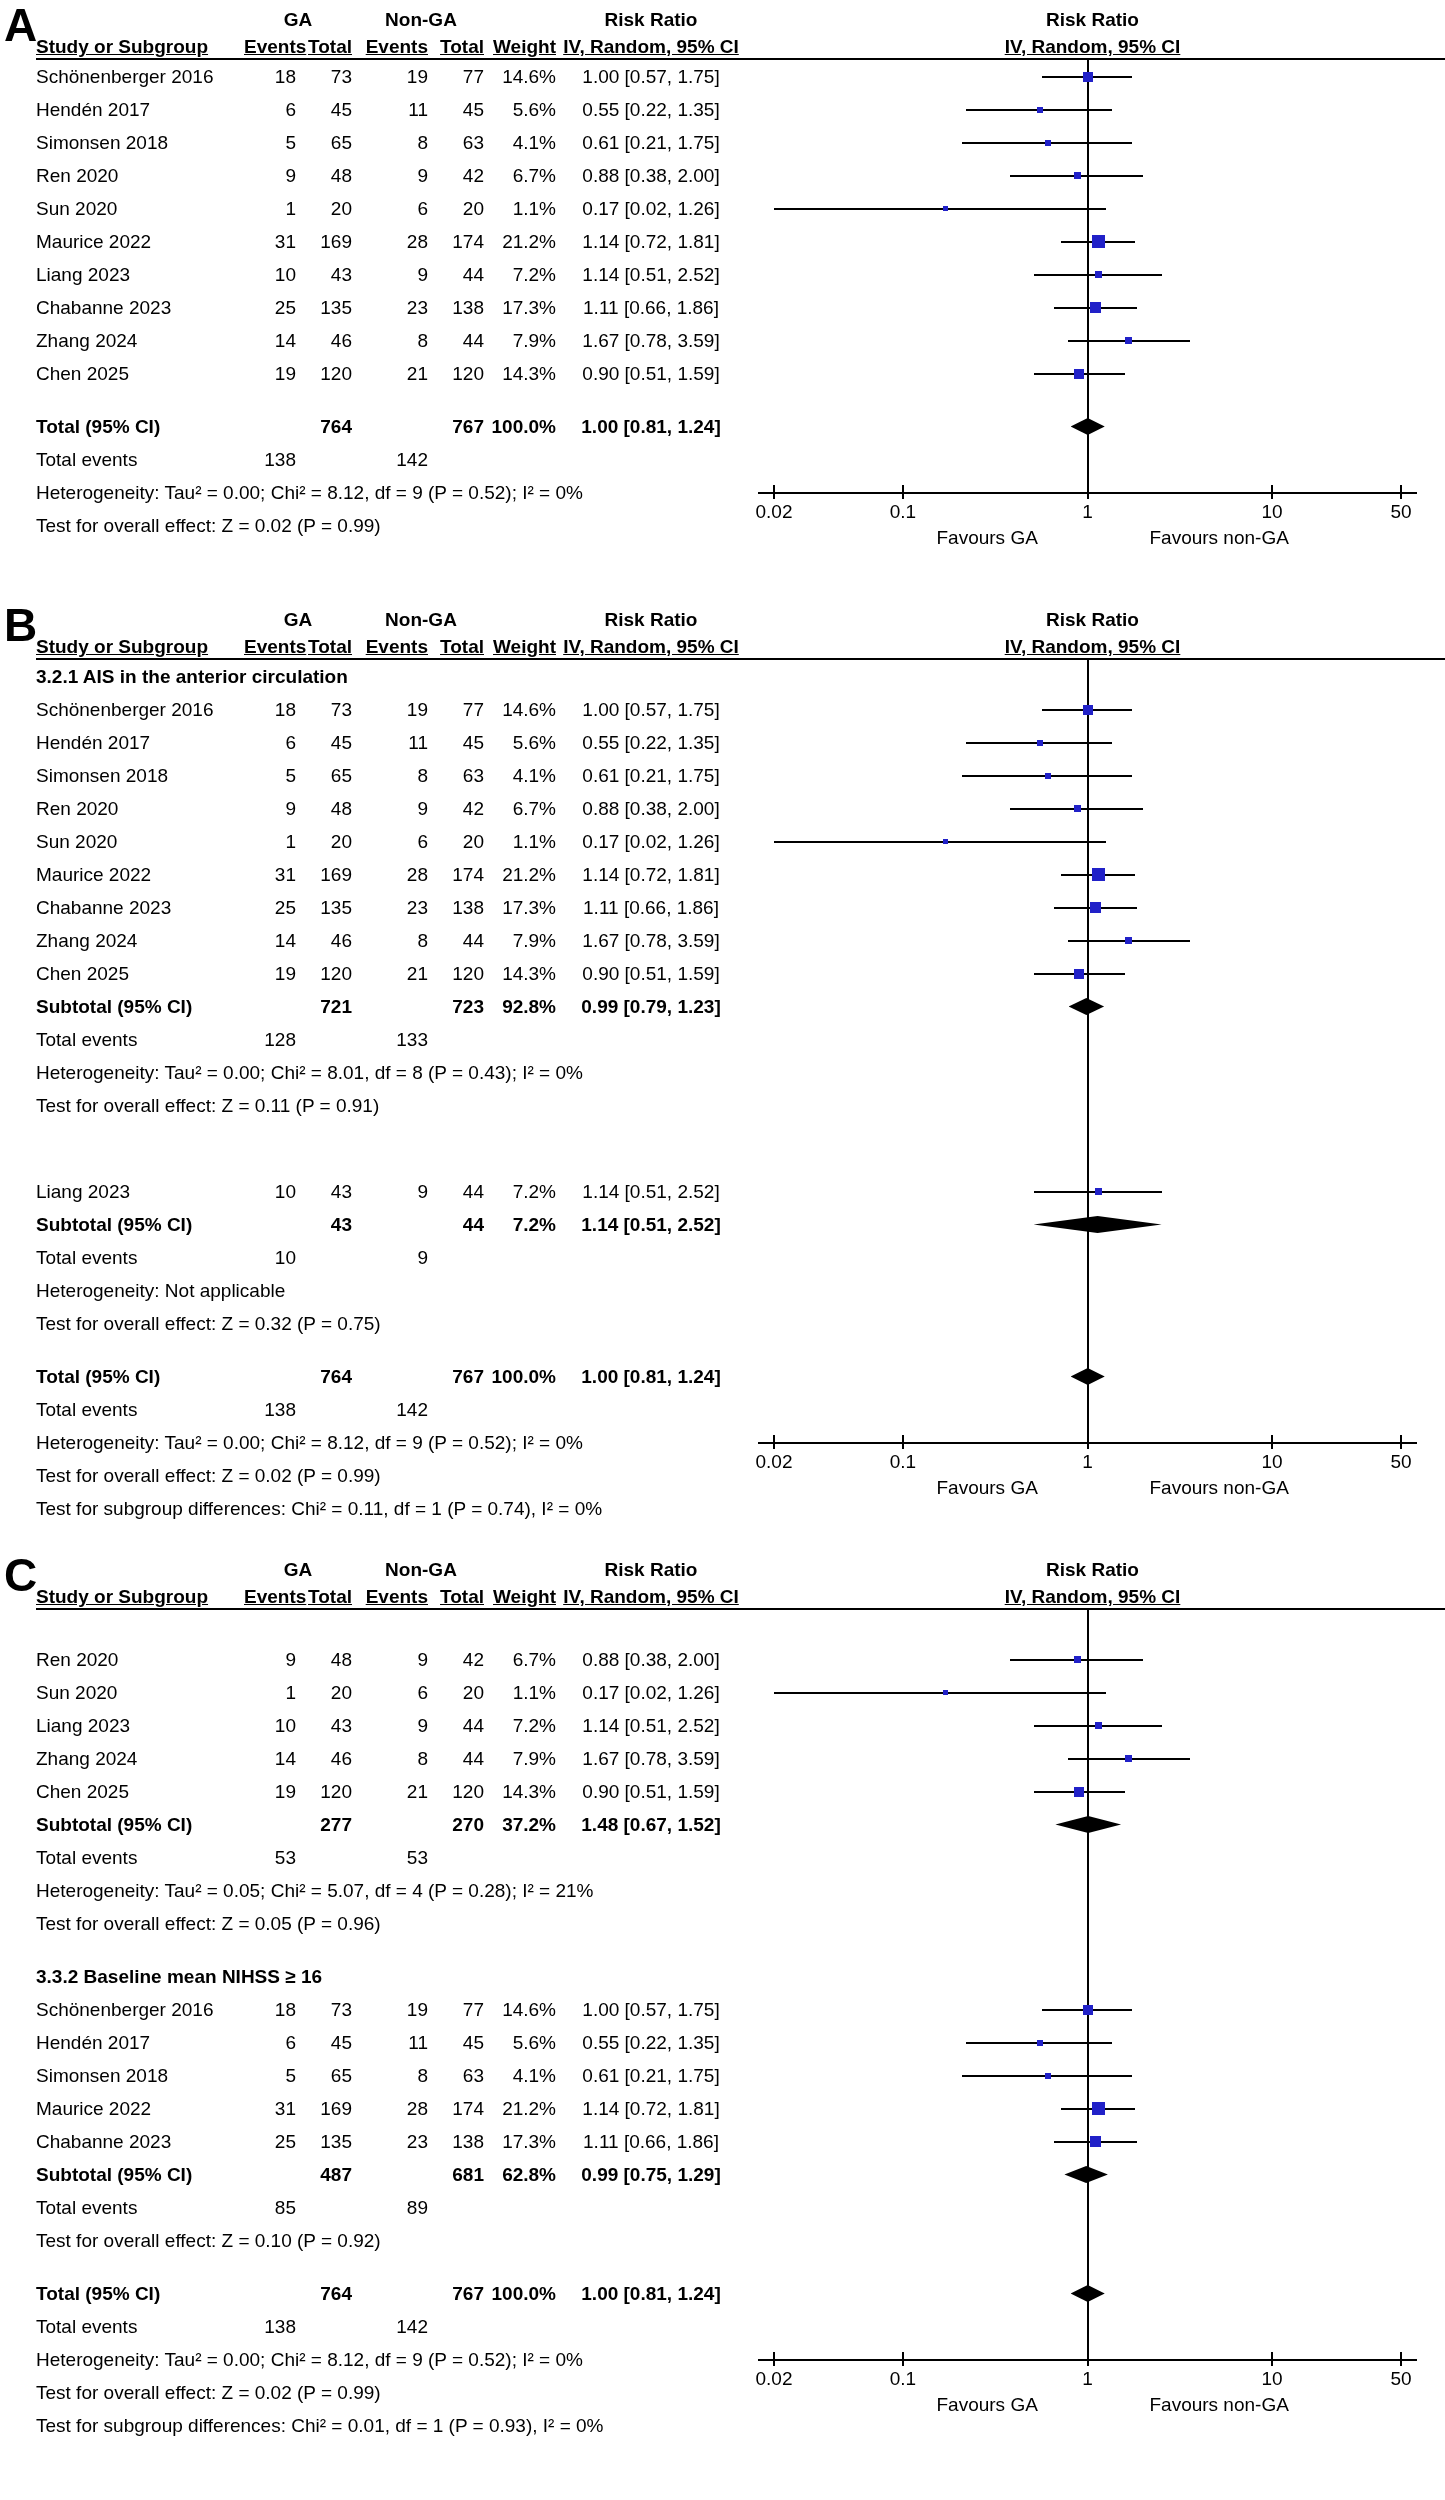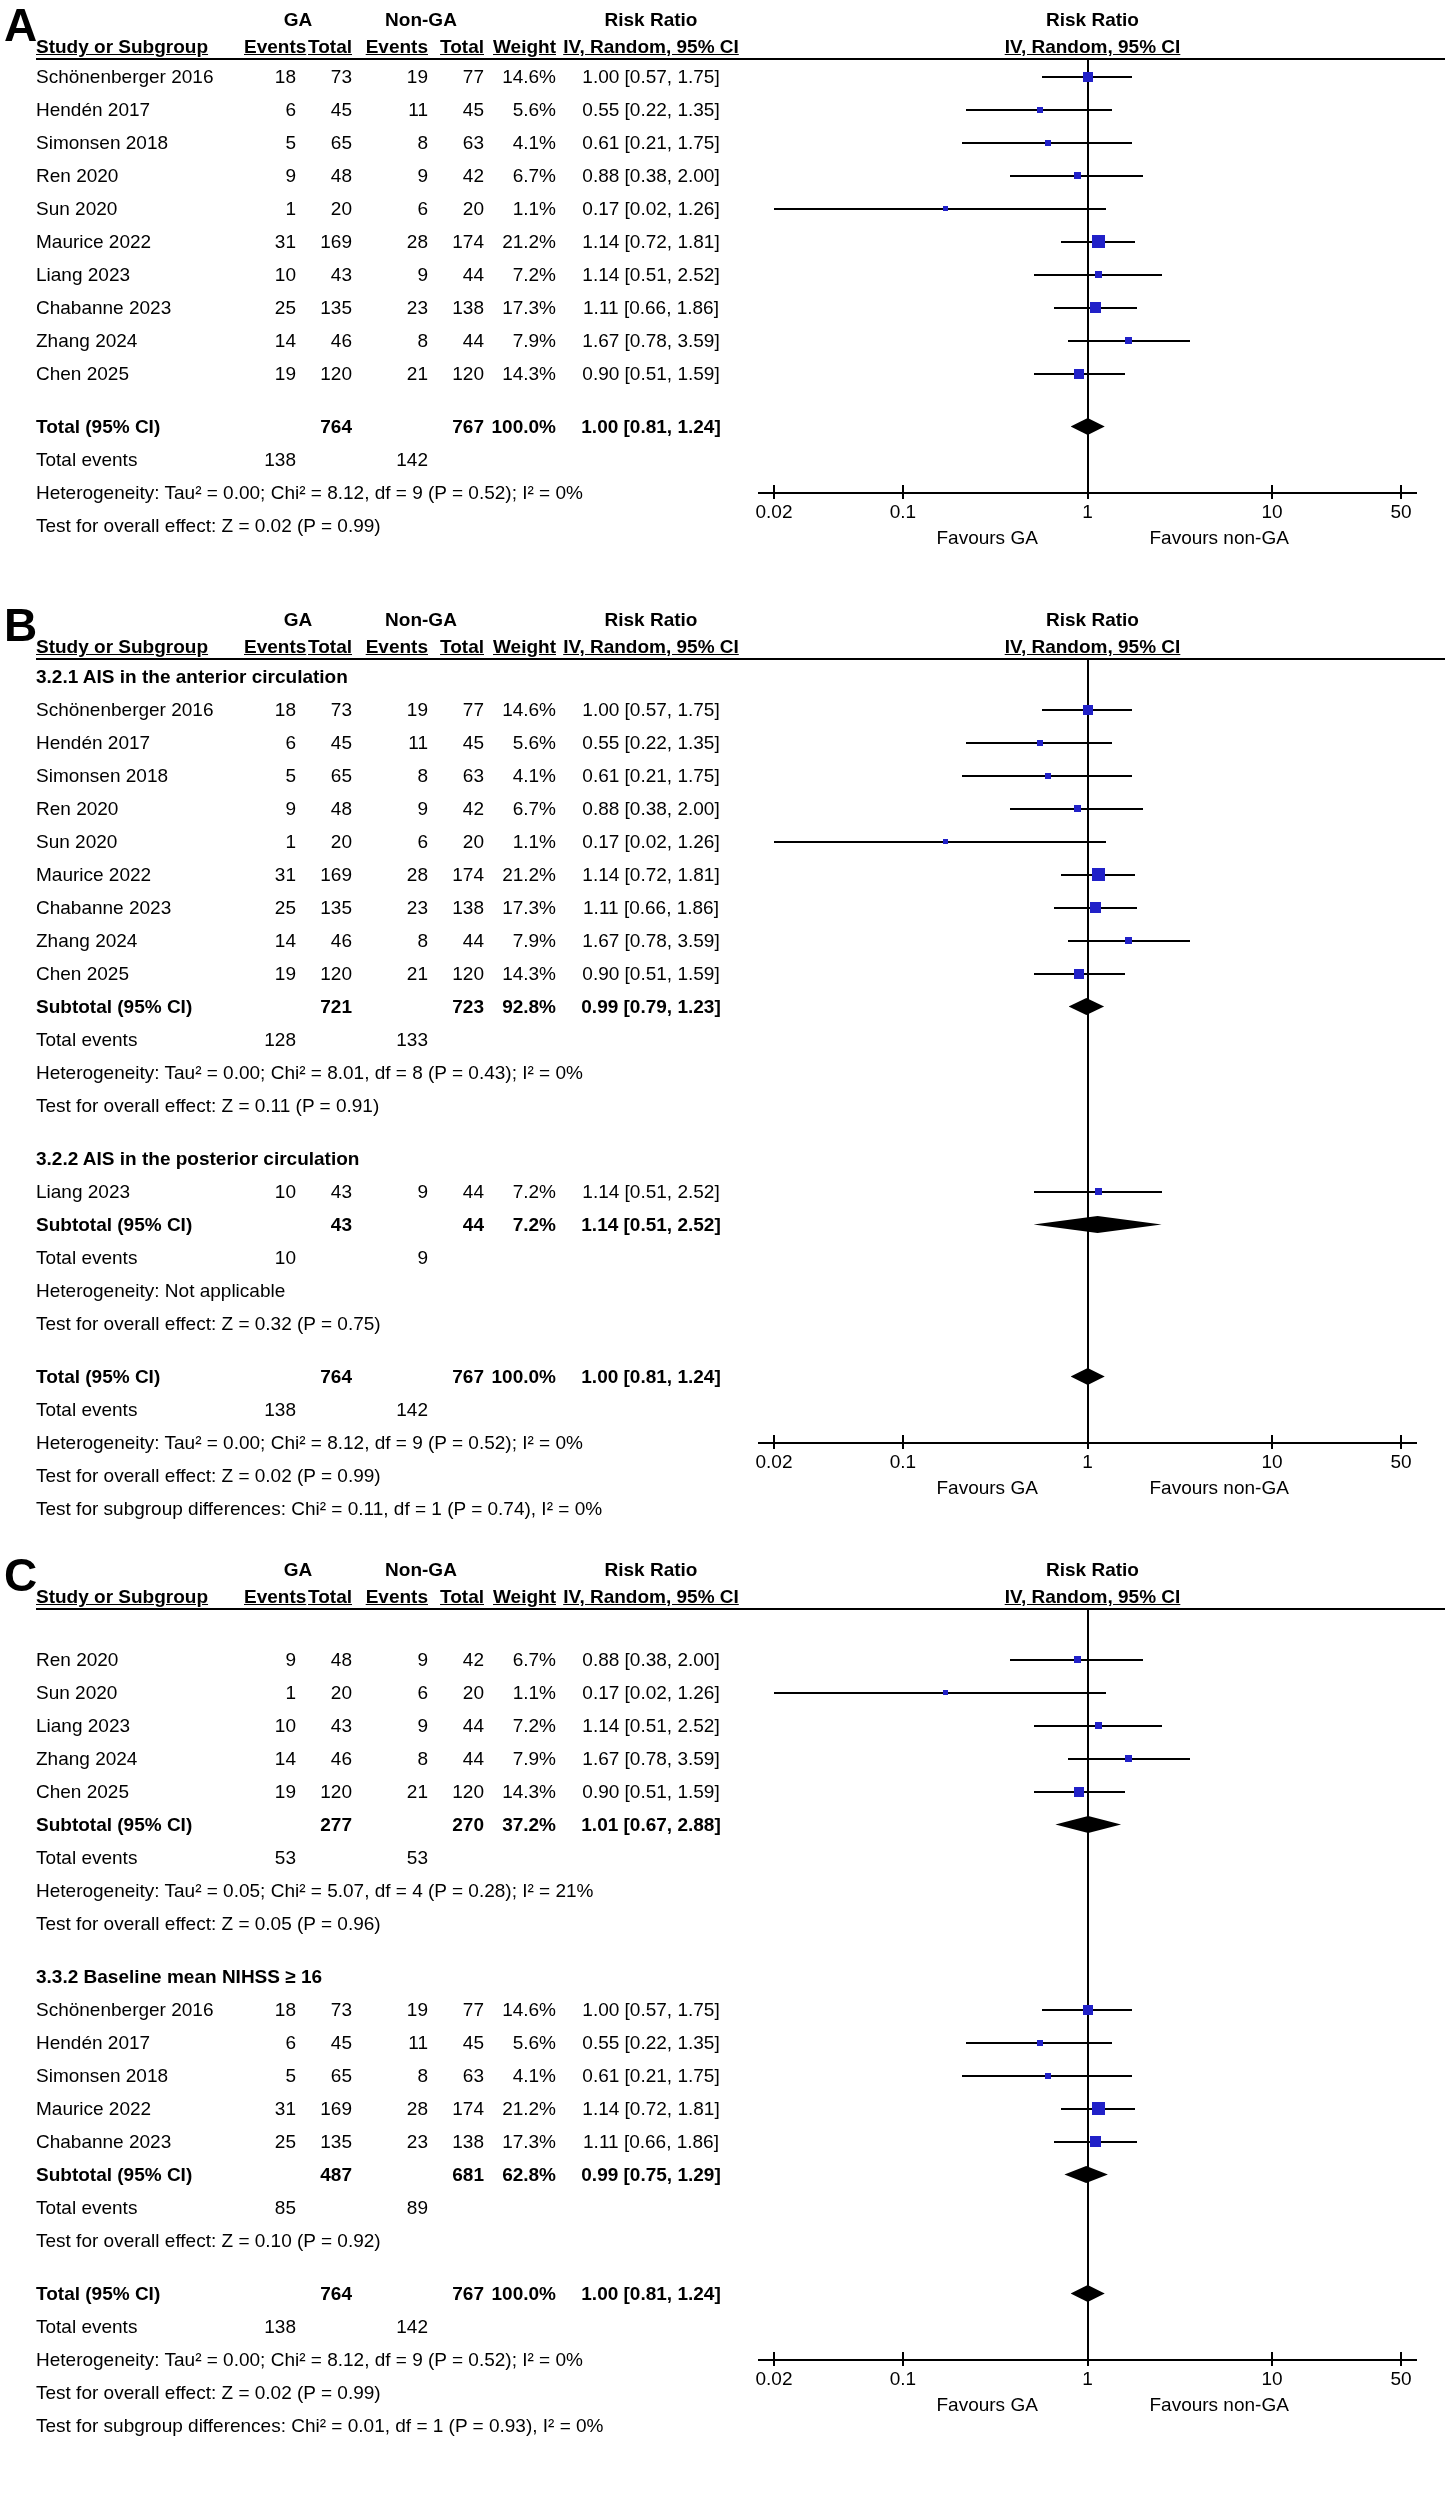--- a/index.html
+++ b/index.html
@@ -447,21 +447,20 @@
             <div class="vline" style="left: 340.5px;"></div>
           </div>
         </div>
         <div class="grid gap-row">
           <div class="span-left"></div>
           <div class="plot-cell">
             <div class="vline" style="left: 340.5px;"></div>
           </div>
         </div>
         <div class="grid row">
-          <div class="span-left title-text">3.2.2 AIS in the posterior circulation</div>
           <div class="plot-cell">
             <div class="vline" style="left: 340.5px;"></div>
           </div>
         </div>
         <div class="grid row">
           <div class="cell lft">Liang 2023</div>
           <div class="cell num">10</div>
           <div class="cell num">43</div>
           <div class="cell num">9</div>
           <div class="cell num">44</div>
@@ -662,21 +661,21 @@
             <div class="marker" style="width: 10px; height: 10px; left: 328.057px; top: calc(50% - 5px); background: rgb(33, 33, 200);"></div>
           </div>
         </div>
         <div class="grid row bold">
           <div class="cell lft">Subtotal (95% CI)</div>
           <div class="cell num"></div>
           <div class="cell num">277</div>
           <div class="cell num"></div>
           <div class="cell num">270</div>
           <div class="cell num">37.2%</div>
-          <div class="cell ctr">1.01 [0.67, 2.88]</div>
+          <div class="cell ctr">1.48 [0.67, 1.52]</div>
           <div class="plot-cell">
             <div class="vline" style="left: 340.5px;"></div>
             <div class="diamond" style="left: 309.407px; width: 65.6477px; height: 17px; top: calc(50% - 8.5px); background: rgb(0, 0, 0);"></div>
           </div>
         </div>
         <div class="grid row">
           <div class="cell lft">Total events</div>
           <div class="cell num">53</div>
           <div class="cell num"></div>
           <div class="cell num">53</div>

